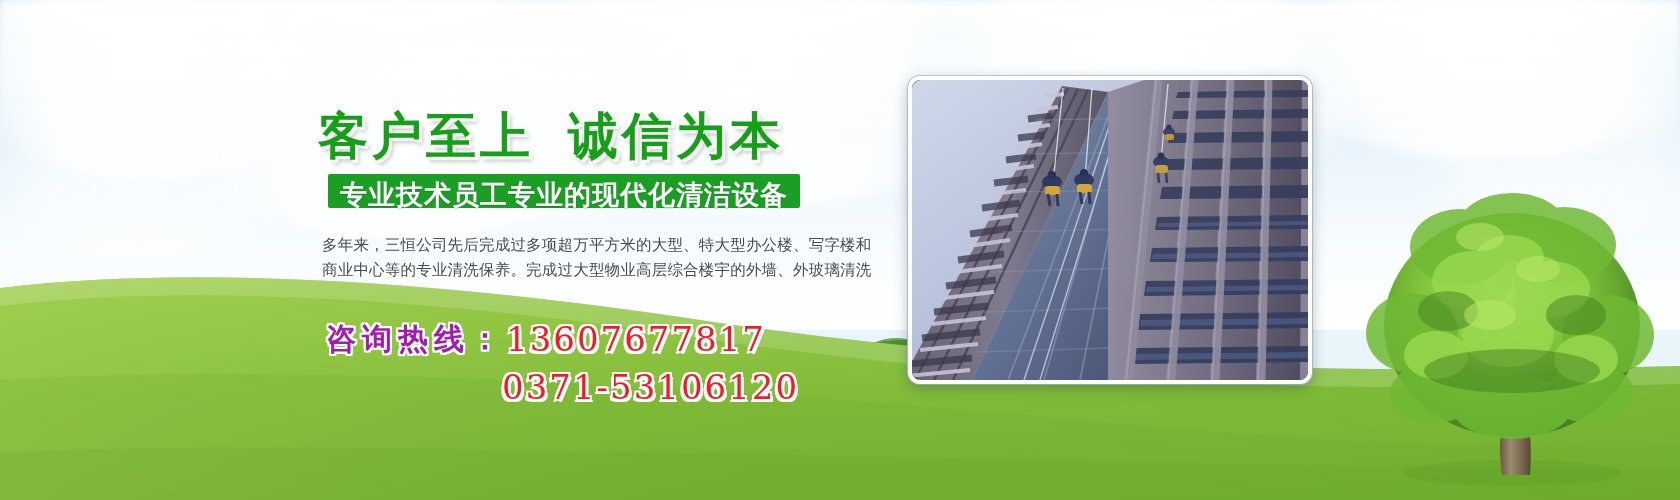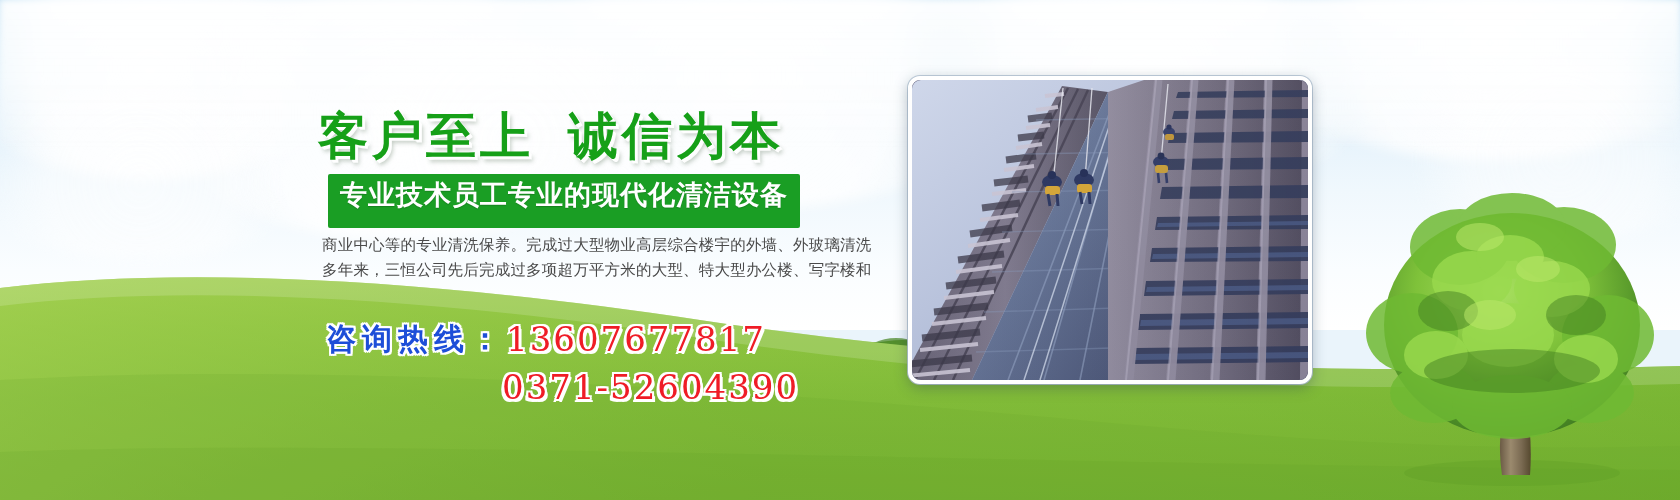--- a/index.html
+++ b/index.html
@@ -75,21 +75,21 @@
     text-shadow:
        2px 2px 0 #ffffff,
        3px 3px 0 rgba(255,255,255,.95),
        4px 5px 4px rgba(120,140,120,.45);
   }
   .headline .gap { display:inline-block; width:34px; }
 
   .subbar {
     position:absolute; left:328px; top:174px;
     background:#1a9e24;
-    padding:7px 12px 20px 12px;
+    padding:7px 12px 0 12px;
     border-radius:2px;
   }
   .subbar .sub {
     font-family:"DejaVu Sans", sans-serif;
     font-size:27px; font-weight:bold;
     letter-spacing:1px;
     color:#ffffff;
     white-space:nowrap;
     line-height:1;
     text-shadow:0 1px 1px rgba(0,0,0,.18);
@@ -107,21 +107,21 @@
   .body-copy p { margin:0; }
 
   .phone-block { position:absolute; left:326px; top:322px; }
   .phone-line { white-space:nowrap; line-height:1; }
   .phone-line-1 { margin-bottom:14px; }
 
   .hotline-label {
     font-family:"DejaVu Serif", serif;
     font-size:30px; font-weight:bold;
     letter-spacing:6px;
-    color:#1d4ed8;
+    color:#a21caf;
     text-shadow:
       1px 1px 0 #fff, -1px 1px 0 #fff, 1px -1px 0 #fff, -1px -1px 0 #fff,
       2px 2px 0 #fff, -2px 2px 0 #fff, 2px -2px 0 #fff, -2px -2px 0 #fff,
       0 2px 0 #fff, 0 -2px 0 #fff, 2px 0 0 #fff, -2px 0 0 #fff;
     vertical-align:middle;
   }
   .phone-number {
     font-family:"DejaVu Serif", serif;
     font-size:34px; font-weight:normal;
     letter-spacing:2px;
@@ -278,30 +278,30 @@
 
   <div class="headline">
     <span>客户至上</span><span class="gap"></span><span>诚信为本</span>
   </div>
 
   <div class="subbar">
     <div class="sub">专业技术员工专业的现代化清洁设备</div>
   </div>
 
   <div class="body-copy">
+    <p>多年来，三恒公司先后完成过多项超万平方米的大型、特大型办公楼、写字楼和</p>
     <p>商业中心等的专业清洗保养。完成过大型物业高层综合楼宇的外墙、外玻璃清洗</p>
-    <p>多年来，三恒公司先后完成过多项超万平方米的大型、特大型办公楼、写字楼和</p>
   </div>
 
   <div class="phone-block">
     <div class="phone-line phone-line-1">
       <span class="hotline-label">咨询热线：</span><span class="phone-number">13607677817</span>
     </div>
     <div class="phone-line phone-line-2">
-      <span class="phone-number">0371-52604390</span>
+      <span class="phone-number">0371-53106120</span>
     </div>
   </div>
 
   <div class="photo-frame">
     <svg width="396" height="300" viewBox="0 0 396 300">
       <defs>
         <linearGradient id="sk2" x1="0" y1="0" x2="1" y2="1">
           <stop offset="0%" stop-color="#cfd7ea"></stop>
           <stop offset="40%" stop-color="#b9c3dc"></stop>
           <stop offset="100%" stop-color="#8f9ec4"></stop>

